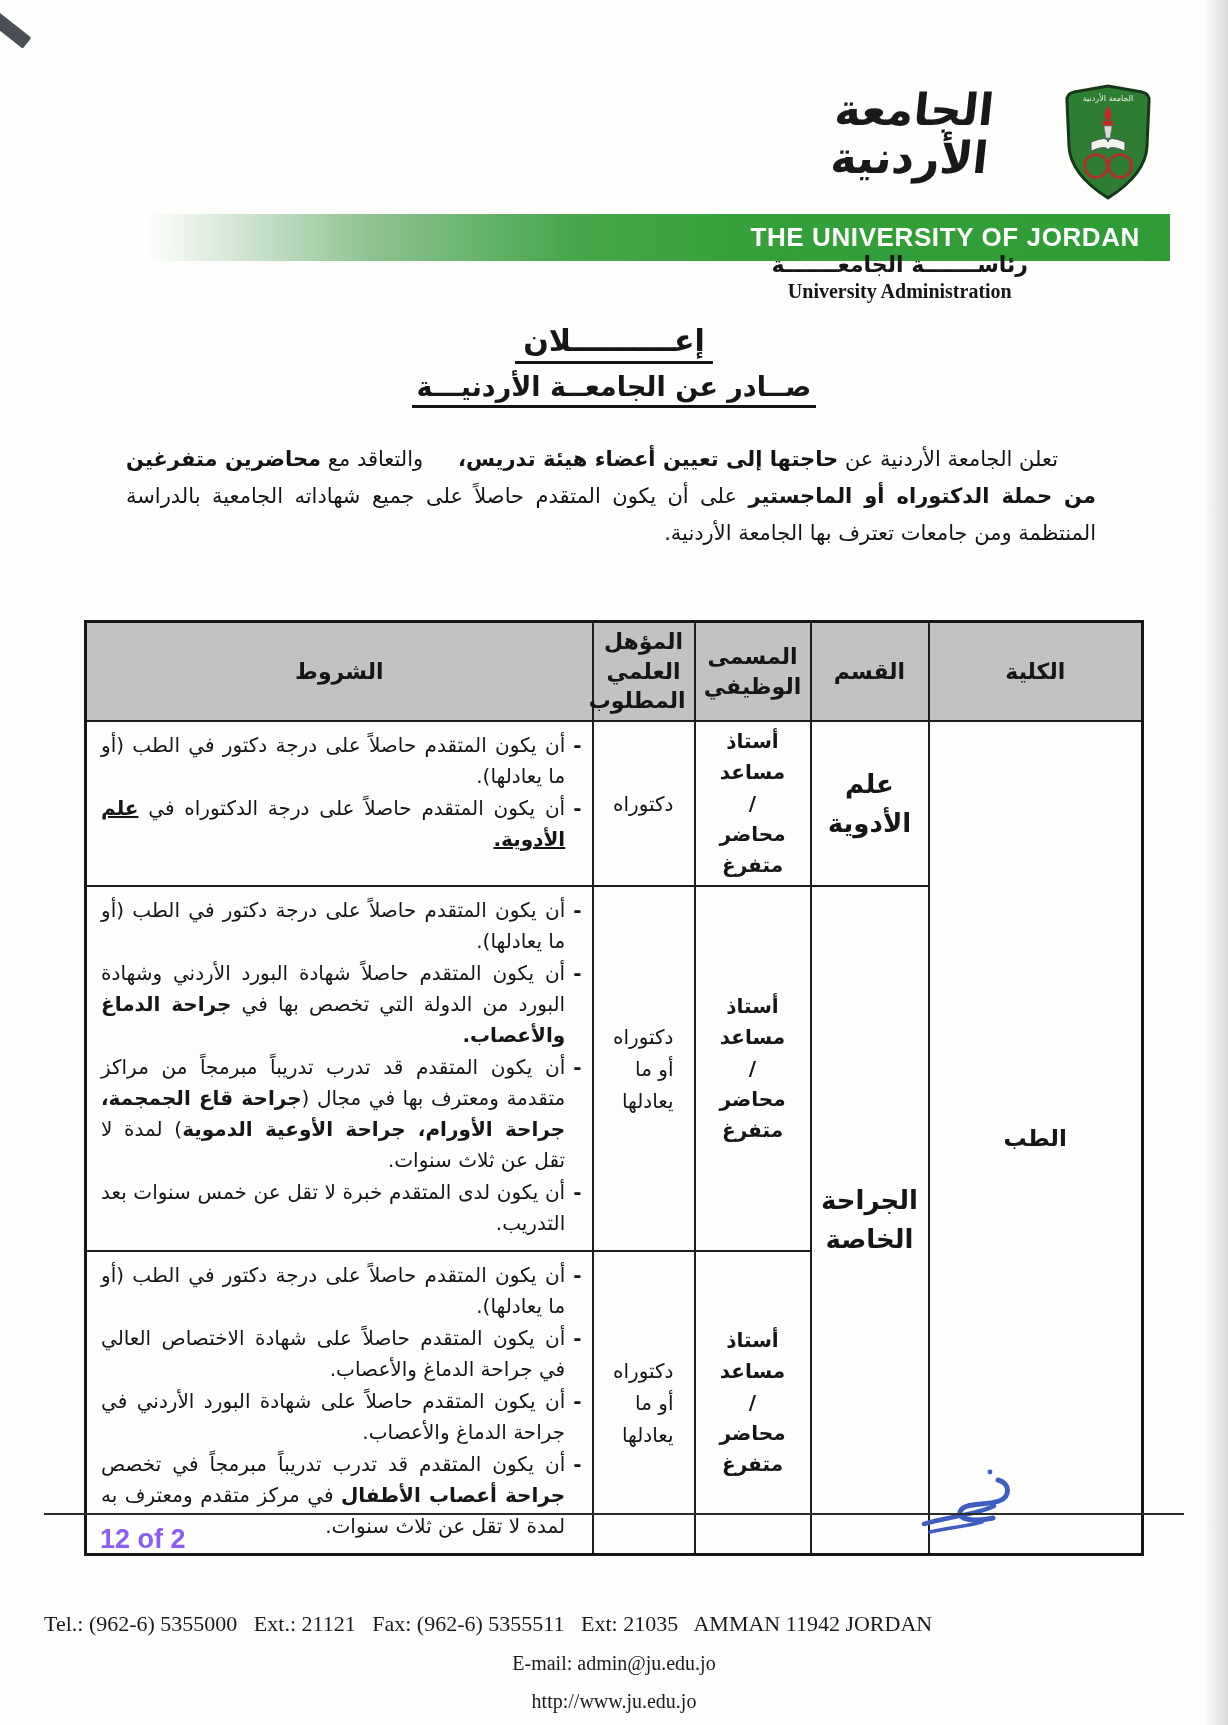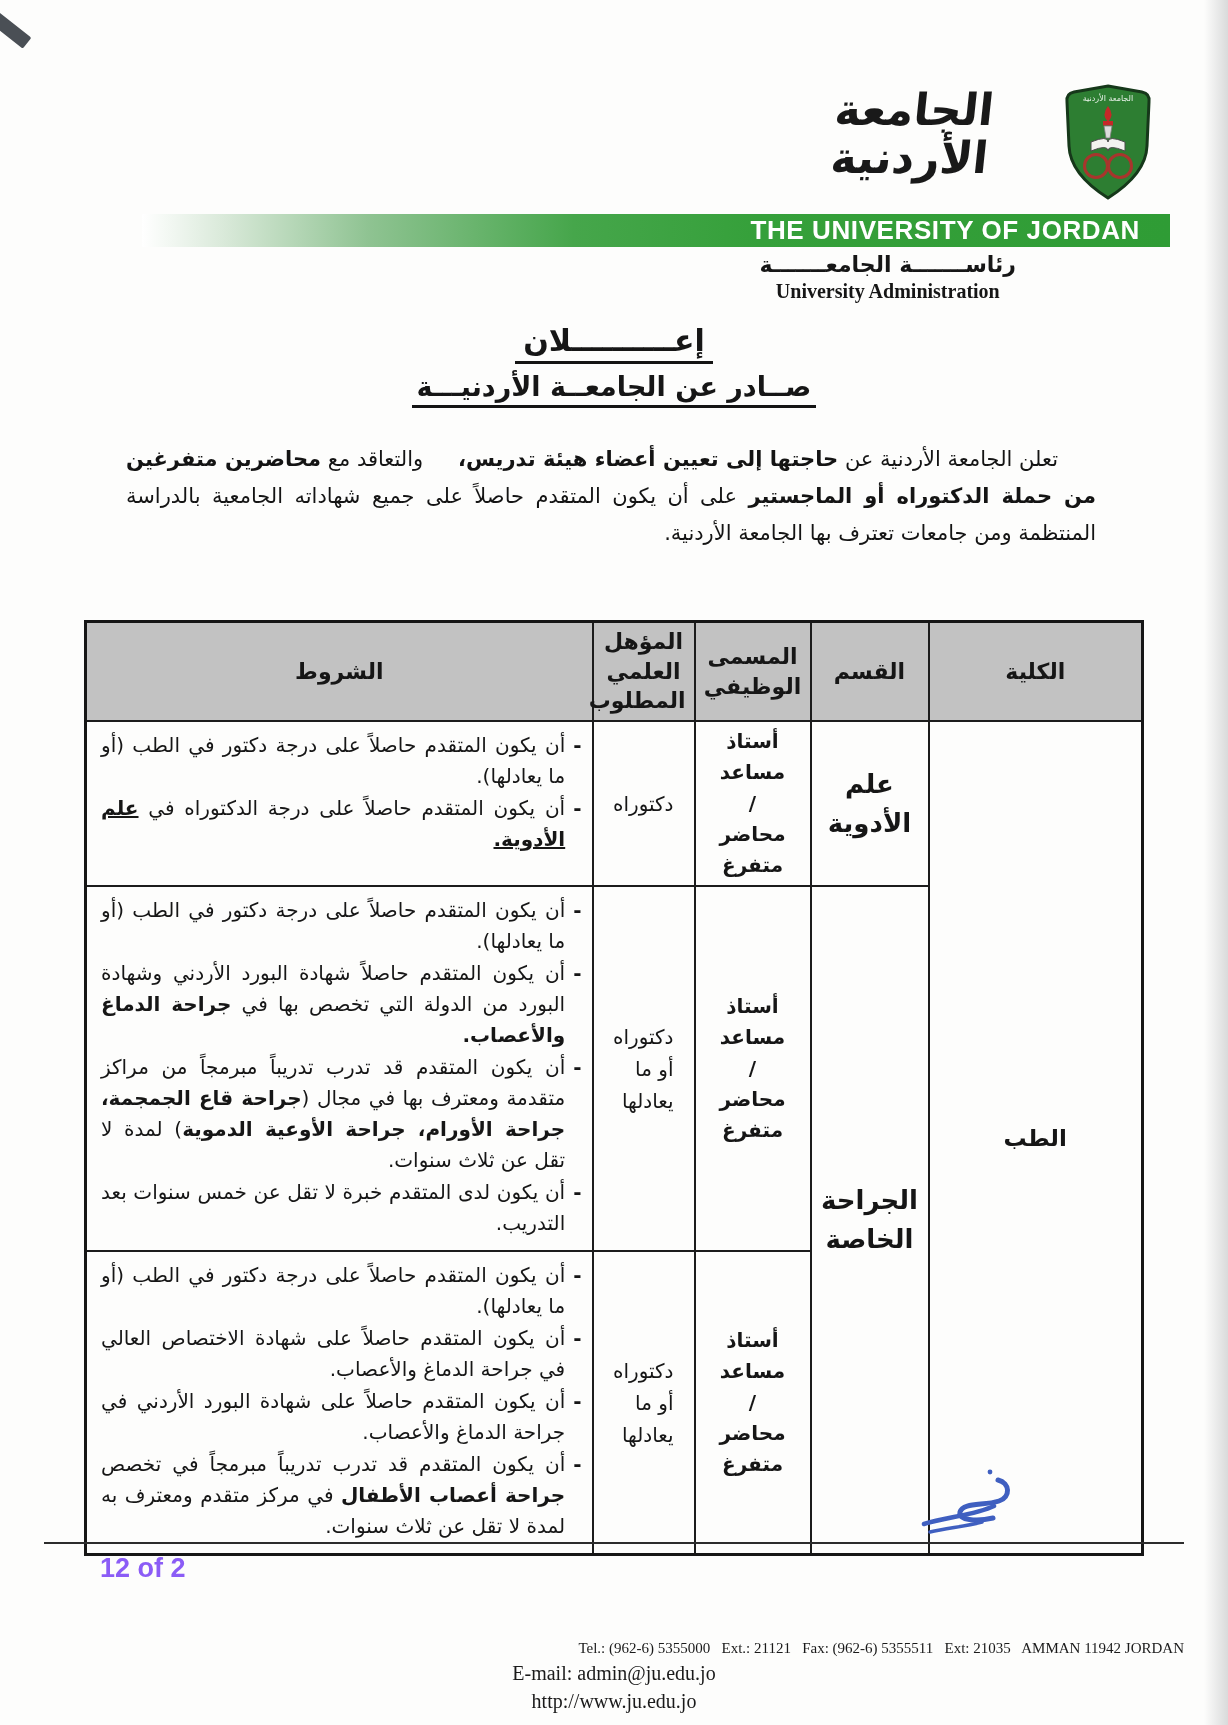--- a/index.html
+++ b/index.html
@@ -12,27 +12,27 @@
   .scan-edge-right { position:absolute; top:0; right:0; width:24px; height:100%;
     background:linear-gradient(to right, rgba(90,95,100,0) 0%, rgba(90,95,100,.22) 100%); }
   .scan-corner-mark { position:absolute; left:-14px; top:22px; width:46px; height:14px;
     background:#4a4f55; transform:rotate(38deg); border-radius:2px; }
 
   
   .calligraphy { position:absolute; top:86px; right:182px; width:268px; text-align:center;
     font-size:44px; font-weight:bold; line-height:1.08; transform:skewX(-6deg); color:#191919; }
   .shield { position:absolute; top:84px; right:74px; width:92px; height:118px; }
 
-  .banner { position:absolute; top:214px; left:142px; right:58px; height:33px;
+  .banner { position:absolute; top:214px; left:142px; right:58px; height:47px;
     background:linear-gradient(to right,#ffffff 0%, #d9e9d9 8%, #8fc392 22%, #46a64b 42%, #35a03a 60%, #2f9c35 100%);
     display:flex; align-items:center; justify-content:flex-end; padding-right:30px; }
   .banner-text { color:#ffffff; font-family:"Liberation Sans",sans-serif; font-weight:bold;
     font-size:26px; letter-spacing:.6px; white-space:nowrap; }
 
-  .admin-block { position:absolute; top:252px; right:212px; text-align:center;margin-left:30px; }
+  .admin-block { position:absolute; top:252px; right:200px; text-align:center;margin-left:30px; }
   .admin-ar { font-size:22px; font-weight:bold; direction:rtl; }
   .admin-en { font-size:20px; font-weight:bold; font-family:"Liberation Serif",serif; margin-top:3px; }
 
   
   .title-block { position:absolute; top:326px; left:0; right:0; text-align:center; direction:rtl; }
   .title-line1 { display:inline-block; font-size:30px; font-weight:bold;
     border-bottom:3px solid #141414; padding:0 8px 5px; }
   .title-line2 { display:inline-block; margin-top:9px; font-size:27px; font-weight:bold;
     border-bottom:3px solid #141414; padding:0 5px 5px; }
   .title-row { line-height:1; }
@@ -63,24 +63,24 @@
   
   .signature { position:absolute; top:1466px; right:204px; width:118px; height:72px; }
 
   
   .footer { position:absolute; left:44px; right:44px; bottom:12px; }
   .footer-rule { border-top:2.5px solid #2c2c2c; margin-bottom:7px; }
   .footer-ar { position:relative; direction:rtl; text-align:center; font-size:19px;
     white-space:pre; color:#1a1a1a; line-height:1.5; }
   .page-stamp { position:absolute; left:56px; top:-3px; direction:ltr;
     font-family:Liberation Sans, sans-serif; font-weight:bold; font-size:27px; color:#8b5cf6; }
-  .footer-en { text-align:right; font-family:"Liberation Serif",serif; font-size:15px;
+  .footer-en { text-align:left; font-family:"Liberation Serif",serif; font-size:22px;
     white-space:pre; margin-top:4px; color:#1a1a1a; }
   .footer-email, .footer-url { text-align:center; font-family:"Liberation Serif",serif;
-    font-size:20px; margin-top:5px; color:#1a1a1a; }
+    font-size:20px; margin-top:15px; color:#1a1a1a; }
 </style>
 </head>
 <body>
 
 <div class="page">
 
   <div class="scan-edge-right"></div>
   <div class="scan-corner-mark"></div>
 
   <div class="calligraphy">الجامعة الأردنية</div>

